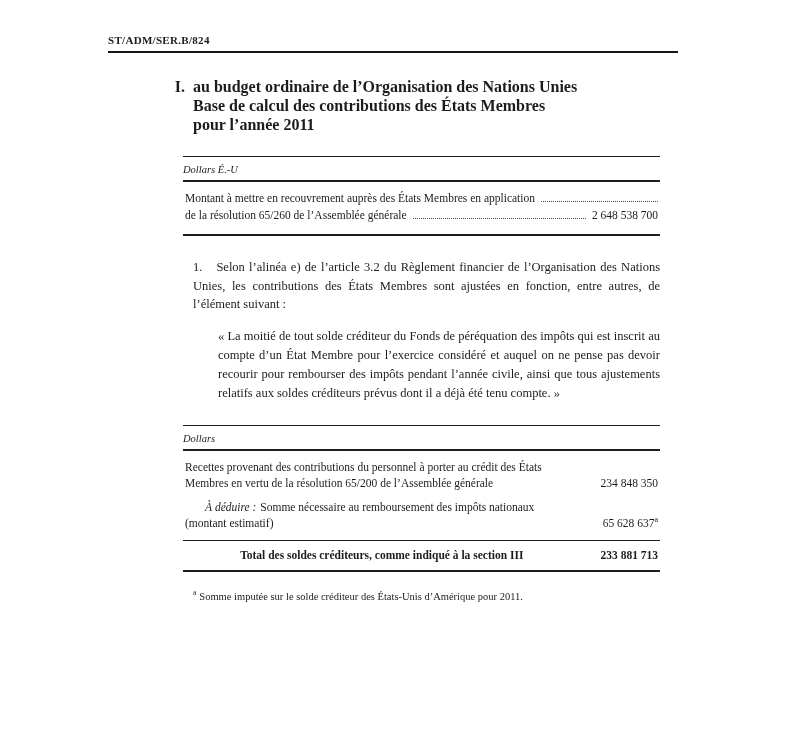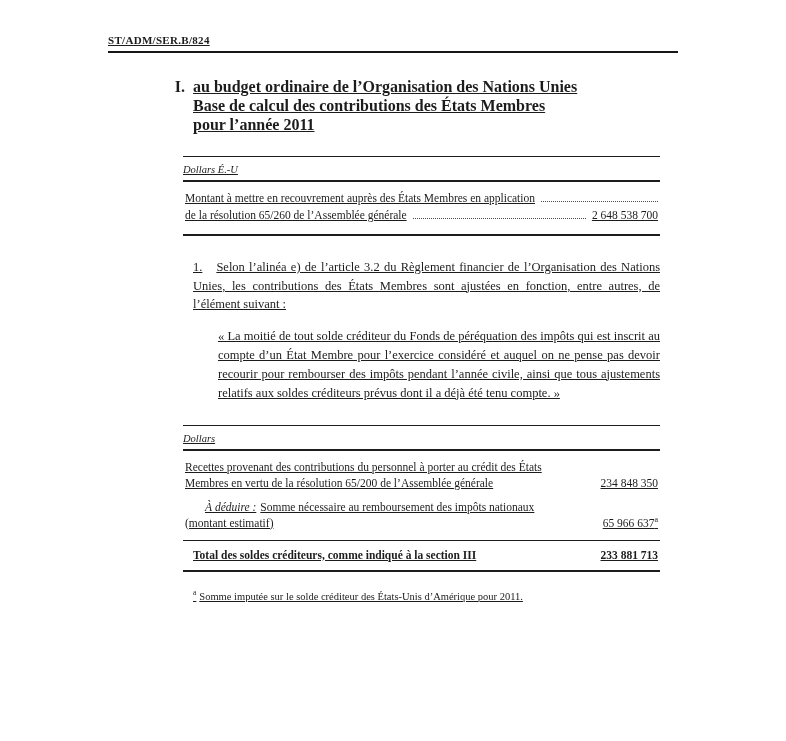--- a/index.html
+++ b/index.html
@@ -10,21 +10,21 @@
     color: #1c1c1c;
   }
   .page {
     position: relative;
     width: 786px; height: 741px;
     background: #ffffff;
     overflow: hidden;
     padding-top: 34px;
     box-sizing: border-box;
   }
-  .content { margin: 0 108px 0 108px; text-decoration: underline; }
+  .content { margin: 0 108px 0 108px; }
 
   .doc-symbol {
     font-weight: bold;
     font-size: 11px;
     letter-spacing: 0.3px;
     padding-bottom: 5px;
   }
   .header-rule { border-top: 2.5px solid #161616; margin-bottom: 24px; }
 
   .heading { position: relative; padding-left: 85px; font-weight: bold; font-size: 16px; line-height: 19px; }
@@ -44,21 +44,21 @@
   .leader { flex: 1 1 auto; min-width: 16px; border-bottom: 1.5px dotted #4a4a4a; margin: 0 2px 3px 6px; }
   .t-val { white-space: nowrap; padding-left: 4px; padding-right: 2px; }
 
   .t2-body { padding: 0 0 9px 2px; }
   .t2-row { display: flex; align-items: flex-end; padding-top: 8px; }
   .t2-label { flex: 1 1 auto; font-size: 11.5px; line-height: 16px; padding-right: 30px; }
   .t2-val { white-space: nowrap; font-size: 11.5px; line-height: 16px; padding-right: 2px; }
   .ital { font-style: italic; padding-right: 4px; margin-left: 20px; }
   sup { font-size: 8px; vertical-align: super; line-height: 0; }
 
-  .t2-total { display: flex; align-items: baseline; font-weight: bold; font-size: 11.5px; padding: 6px 0 7px 0; }
+  .t2-total { display: flex; align-items: baseline; font-weight: bold; font-size: 11.5px; padding: 6px 0 7px 0; text-align: center; }
   .t2-total .t2-label { padding-left: 10px; }
 
   .para {
     margin: 22px 18px 0 85px;
     font-size: 12.5px;
     line-height: 18.5px;
     text-align: justify;
   }
   .pnum { padding-right: 14px; }
   .quote {
@@ -128,21 +128,21 @@
       <div class="t2-body">
         <div class="t2-row">
           <div class="t2-label">Recettes provenant des contributions du personnel à porter au crédit des États Membres en vertu de la résolution 65/200 de l’Assemblée générale</div>
           <div class="t2-val">234 848 350</div>
         </div>
         <div class="t2-row">
           <div class="t2-label">
             <span class="ital">À déduire :</span><span>Somme nécessaire au remboursement des impôts nationaux (montant estimatif)</span>
           </div>
           <div class="t2-val">
-            <span>65 966 637</span><sup>a</sup>
+            <span>65 628 637</span><sup>a</sup>
           </div>
         </div>
       </div>
       <div class="rule thin"></div>
       <div class="t2-total">
         <div class="t2-label">Total des soldes créditeurs, comme indiqué à la section III</div>
         <div class="t2-val">233 881 713</div>
       </div>
       <div class="rule thick"></div>
     </div>

